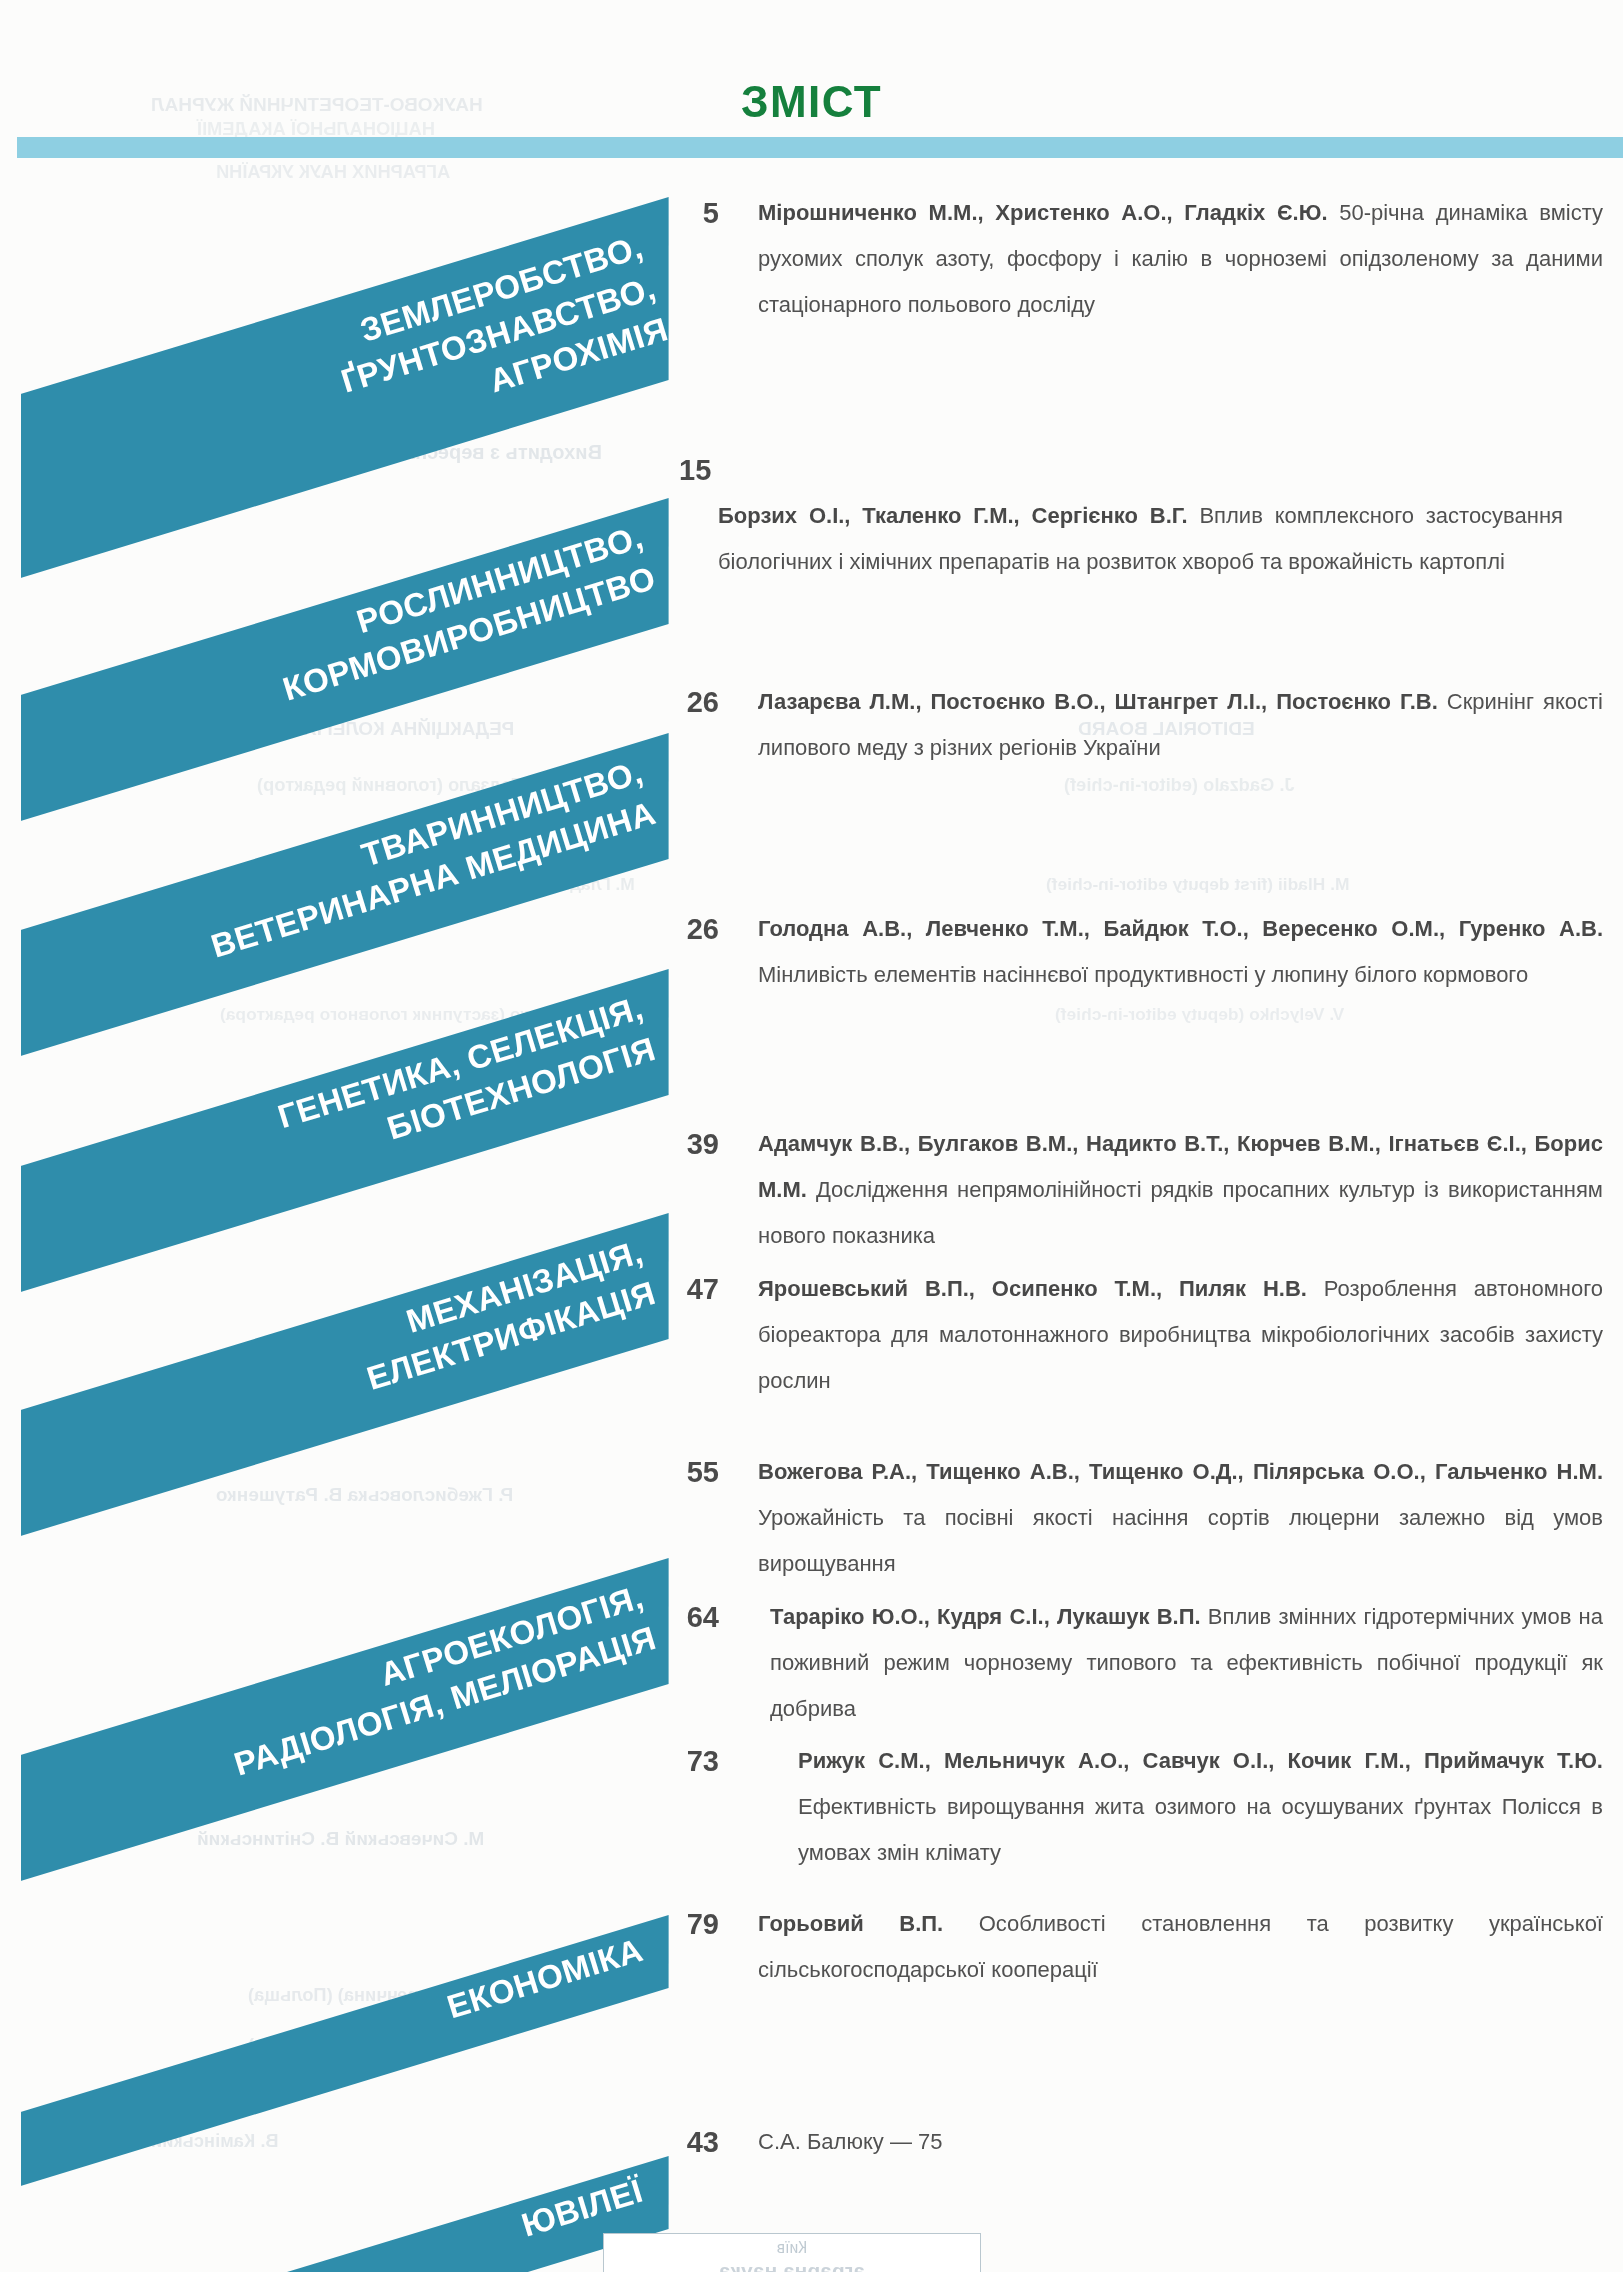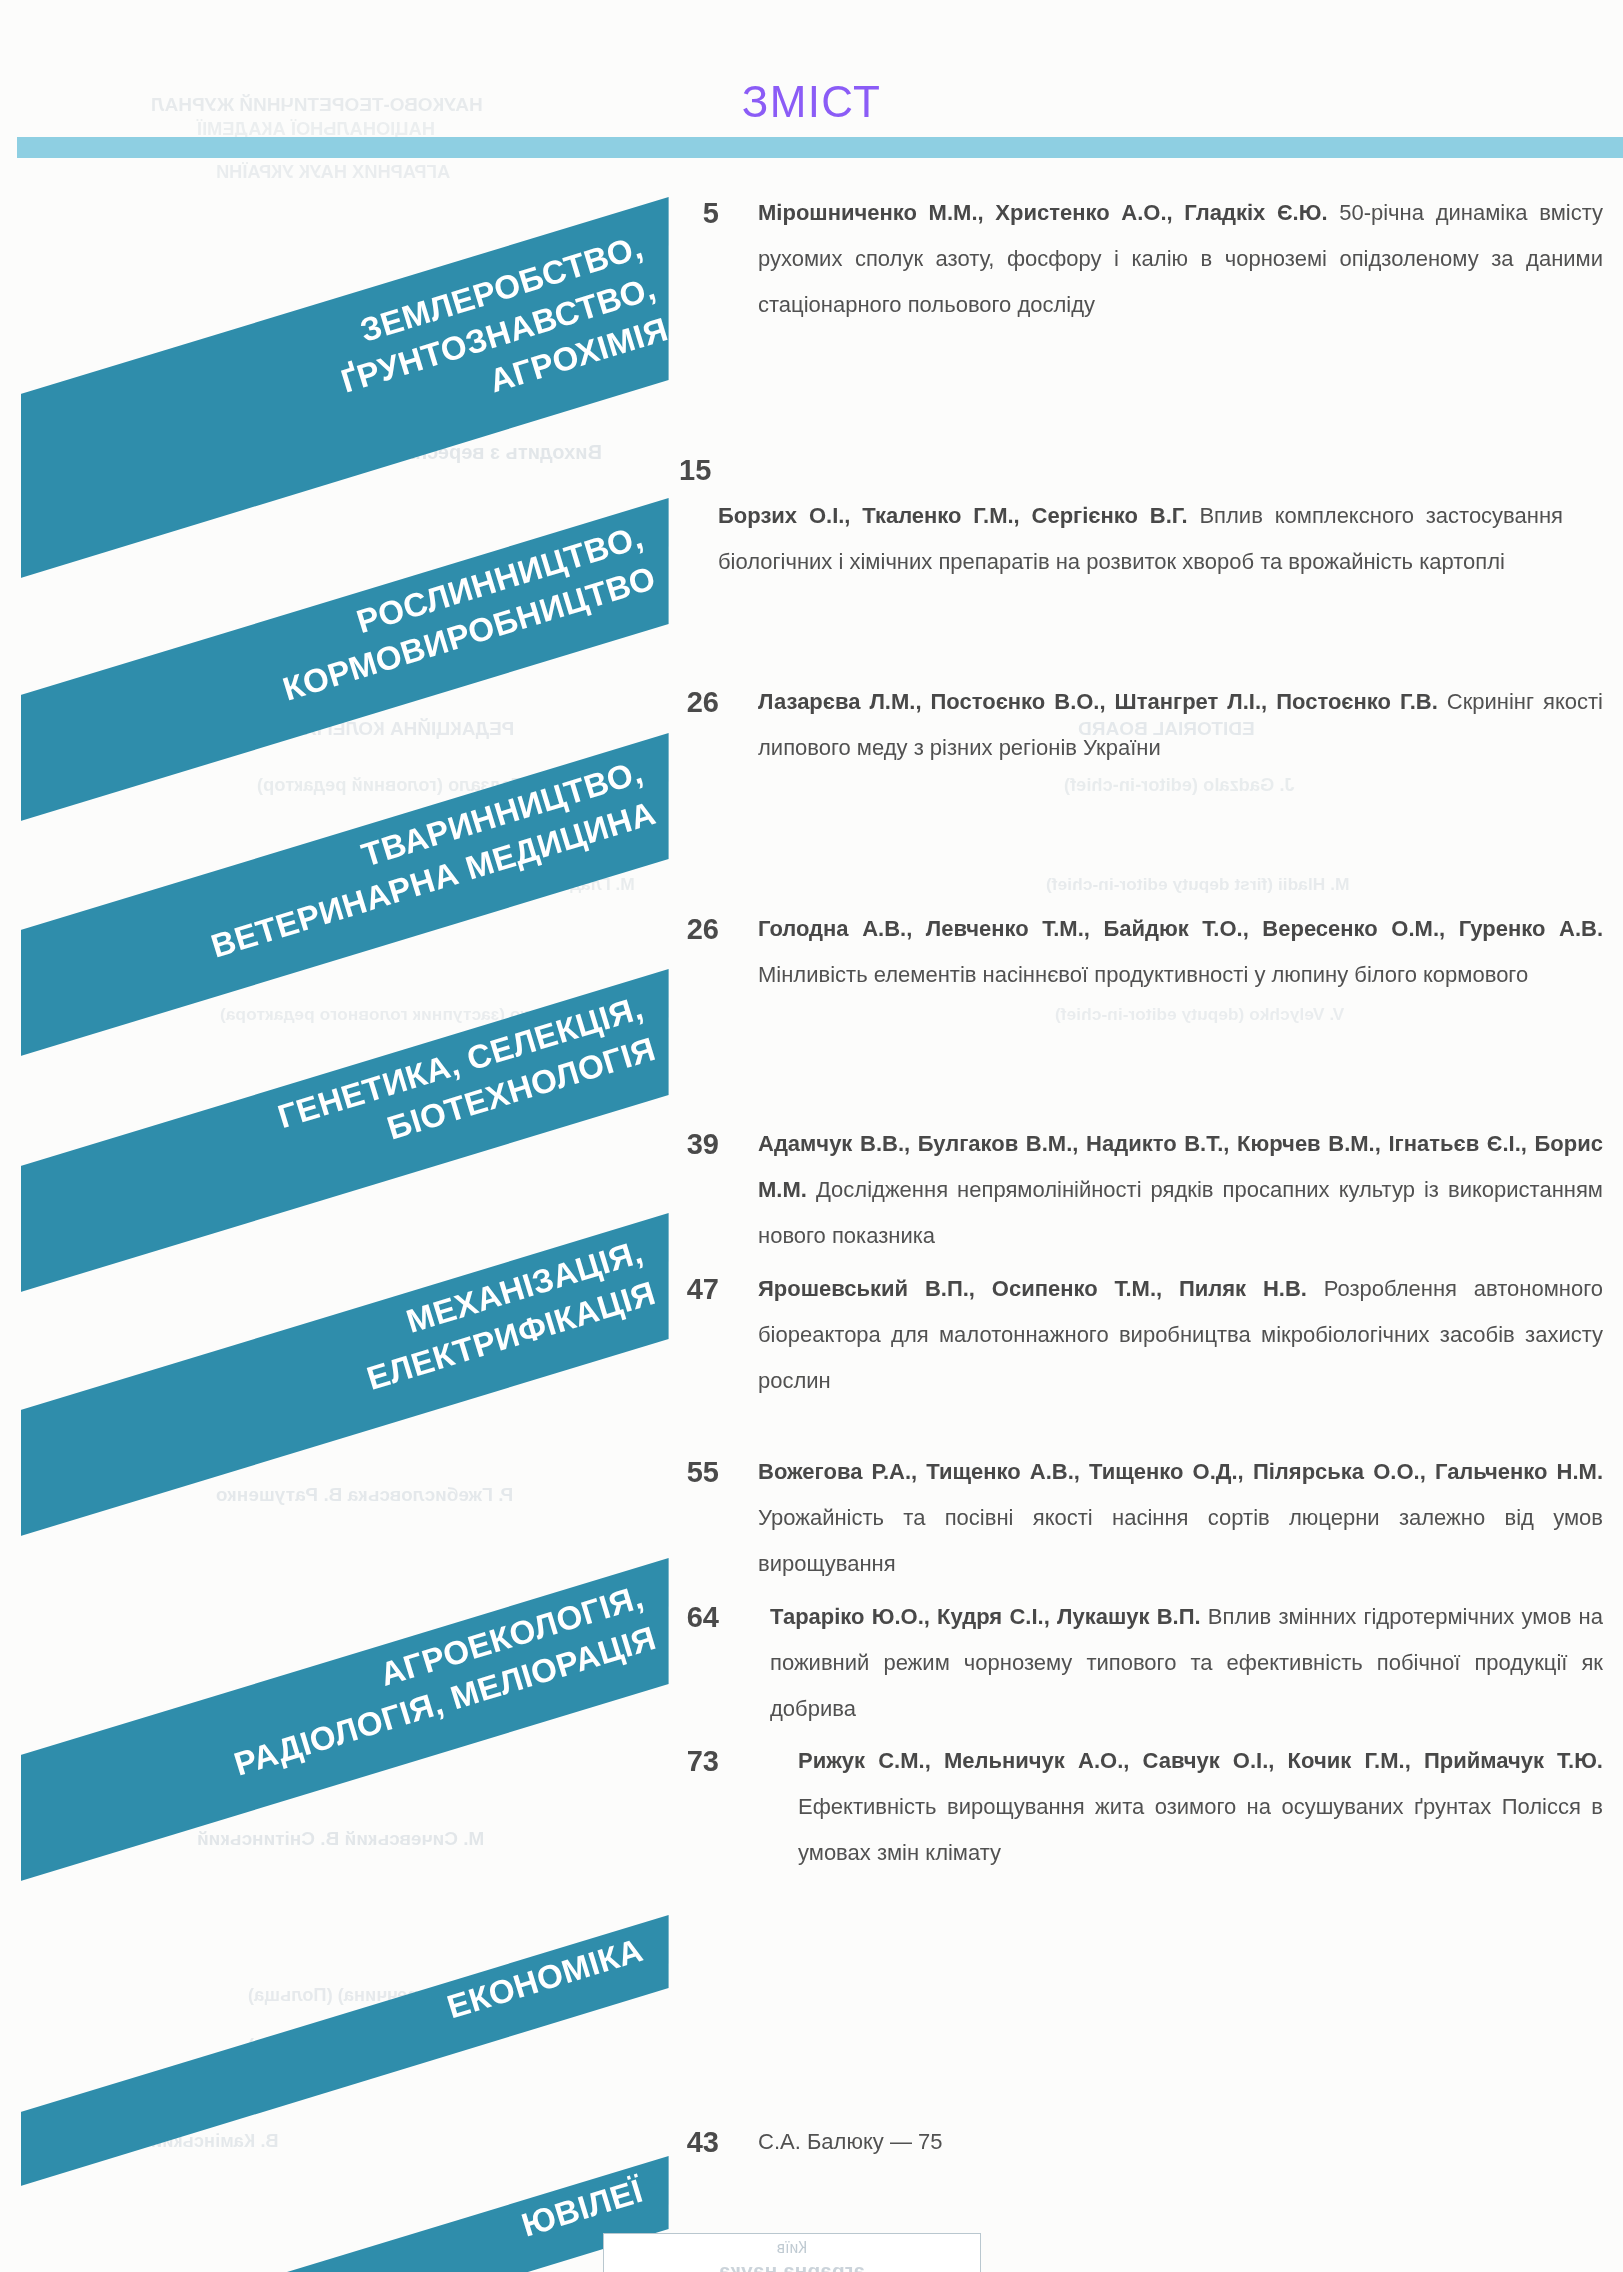--- a/index.html
+++ b/index.html
@@ -8,22 +8,22 @@
     width:1623px;height:2273px;
     background:#fcfcfb;
     overflow:hidden;
     font-family:"Liberation Sans", sans-serif;
     color:#4e4e4e;
   }
   
   .toc-title{
     position:absolute;left:0;right:0;top:77px;
     text-align:center;
-    font-size:44px;font-weight:normal;letter-spacing:1.4px;
-    color:#8b5cf6;
+    font-size:44px;font-weight:bold;letter-spacing:1.4px;
+    color:#15803d;
   }
   .rule{
     position:absolute;left:17.4px;top:137px;width:1606px;height:20.6px;
     background:#8ecfe2;
   }
   
   .band{
     position:absolute;left:20.6px;width:648px;
     background:#2f8dab;
   }
@@ -171,20 +171,24 @@
     <div class="body"><span class="authors">Вожегова Р.А., Тищенко А.В., Тищенко О.Д., Пілярська О.О., Гальченко Н.М. </span><span>Урожайність та посівні якості насіння сортів люцерни залежно від умов вирощування</span></div>
   </div>
   <div class="entry" style="top:1594px;gap:12px;">
     <span class="num">64</span>
     <div class="body"><span class="authors">Тараріко Ю.О., Кудря С.І., Лукашук В.П. </span><span>Вплив змінних гідротермічних умов на поживний режим чорнозему типового та ефективність побічної продукції як добрива</span></div>
   </div>
   <div class="entry" style="top:1738px;gap:40px;">
     <span class="num">73</span>
     <div class="body"><span class="authors">Рижук С.М., Мельничук А.О., Савчук О.І., Кочик Г.М., Приймачук Т.Ю. </span><span>Ефективність вирощування жита озимого на осушуваних ґрунтах Полісся в умовах змін клімату</span></div>
   </div>
+  <div class="entry" style="top:1901px;">
+    <span class="num">79</span>
+    <div class="body"><span class="authors">Горьовий В.П. </span><span>Особливості становлення та розвитку української сільськогосподарської кооперації</span></div>
+  </div>
   <div class="entry" style="top:2119px;">
     <span class="num">43</span>
     <div class="body" style="text-align:left;"><span class="authors"></span><span>С.А. Балюку — 75</span></div>
   </div>
 
   <div class="imprint">
     <span class="city">Київ</span>
     <span class="pub">аграрна наука</span>
   </div>
 

